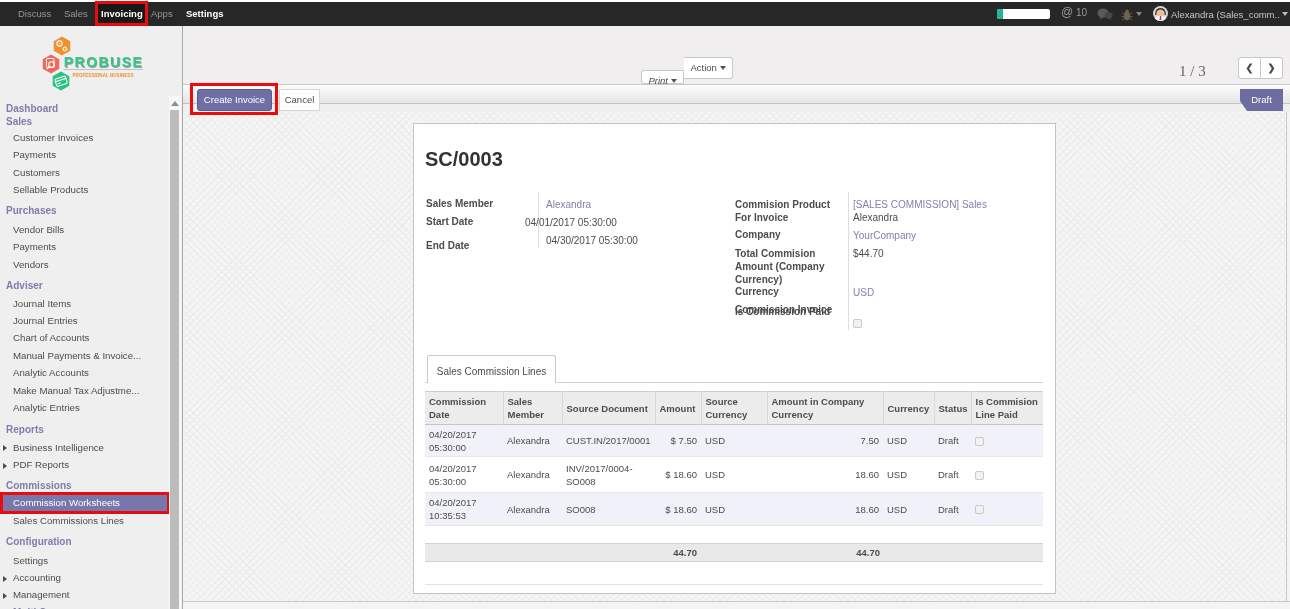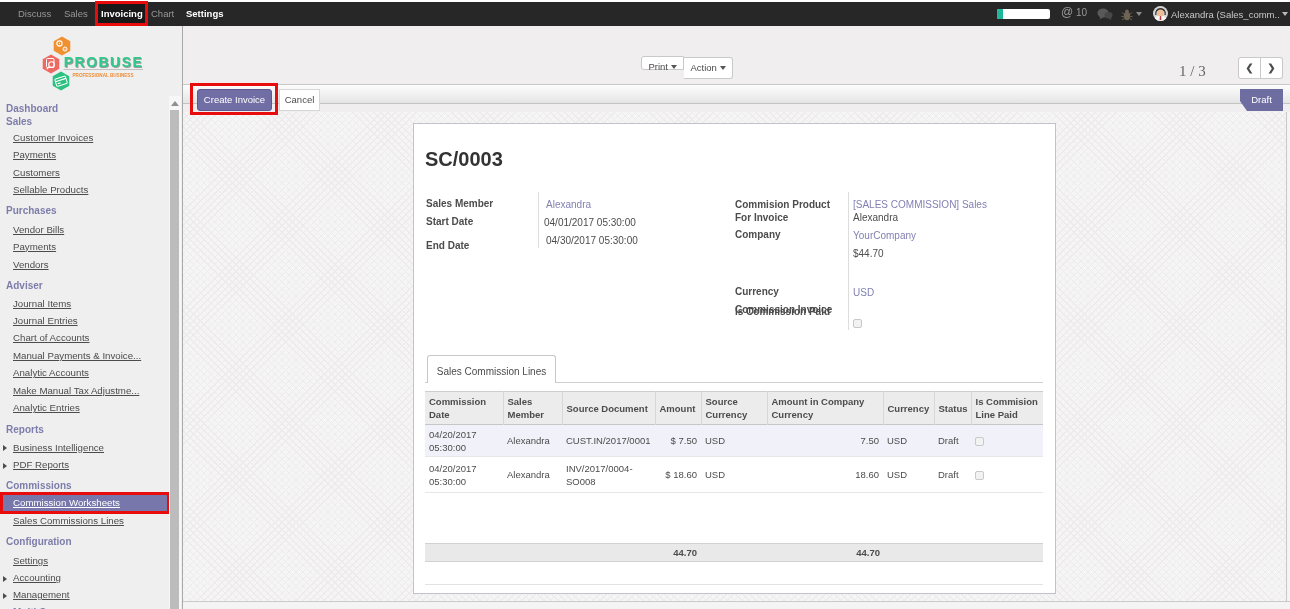--- a/index.html
+++ b/index.html
@@ -11,35 +11,35 @@
 .navitem { position:absolute; top:0; height:24px; line-height:24px; font-size:9.5px; color:#979797; }
 .navitem.on { color:#fff; font-weight:bold; }
 #inv-bg { position:absolute; left:95px; top:-1px; width:53px; height:25px; background:#181818; }
 #inv-red { position:absolute; left:95px; top:-1px; width:53px; height:25px; border:3px solid #e80c0c; z-index:5; }
 .caret { display:inline-block; width:0; height:0; border-left:3px solid transparent; border-right:3px solid transparent; border-top:4px solid #8a8a8a; vertical-align:middle; }
 
 
 #sidebar { position:absolute; left:0; top:26px; width:182px; height:583px; background:#f0efef; }
 #sidebar-line { position:absolute; left:182px; top:26px; width:1px; height:583px; background:#a9a9a9; }
 .sect { position:absolute; left:6px; font-size:10px; font-weight:bold; color:#7d7dab; white-space:nowrap; }
-.mitem { position:absolute; left:13px; font-size:9.7px; color:#4c4c4c; white-space:nowrap;text-decoration:underline; }
+.mitem { position:absolute; left:13px; font-size:9.7px; color:#4c4c4c; white-space:nowrap; }
 .arr { position:absolute; left:3px; width:0; height:0; border-top:3px solid transparent; border-bottom:3px solid transparent; border-left:4px solid #4c4c4c; }
 #active-item { position:absolute; left:3px; top:469px; width:164px; height:16px; background:#7877ac; }
 #active-red { position:absolute; left:0px; top:466px; width:170px; height:22px; border:3px solid #e80c0c; }
 #sb-scroll { position:absolute; left:169px; top:70px; width:12px; height:513px; background:#f7f7f7; }
 #sb-thumb { position:absolute; left:170px; top:84px; width:9px; height:499px; background:#bcbcbc; }
 #sb-up { position:absolute; left:171px; top:75px; width:0; height:0; border-left:4px solid transparent; border-right:4px solid transparent; border-bottom:5px solid #8f8f8f; }
 
 
 #content { position:absolute; left:183px; top:26px; width:1107px; height:583px; background:#f0eeee; }
 #breadcrumb { position:absolute; left:13px; top:11px; font-size:13.5px; color:#7c7bad; }
 #breadcrumb .cur { color:#4c4c4c; }
 #breadcrumb .sep { color:#888; }
 .btn { background:#fff; border:1px solid #c9c9c9; border-radius:3px; font-size:9.5px; color:#4c4c4c; font-family:"Liberation Sans",sans-serif; text-align:center; }
-#btn-print { position:absolute; left:458px; top:30px; width:43px; height:14px; line-height:20px; border-radius:3px 0 0 3px; }
+#btn-print { position:absolute; left:458px; top:44px; width:43px; height:14px; line-height:20px; border-radius:3px 0 0 3px;font-style:italic; }
 #btn-action { position:absolute; left:501px; top:31px; width:49px; height:22px; line-height:20px; border-radius:0 3px 3px 0; border-left:none; }
 #pager-txt { position:absolute; left:996px; top:37px; font-size:15px; color:#666;font-family:Liberation Serif, serif; }
 #pg-prev { position:absolute; left:1055px; top:31px; width:23px; height:22px; line-height:20px; font-weight:bold; border-radius:3px 0 0 3px; }
 #pg-next { position:absolute; left:1078px; top:31px; width:22px; height:22px; line-height:20px; font-weight:bold; border-radius:0 3px 3px 0; border-left:none; }
 
 
 #statusbar { position:absolute; left:0px; top:58px; width:1107px; height:20px; background:linear-gradient(#fdfdfd,#e5e5e5); border-top:1px solid #cacaca; border-bottom:1px solid #c3c3c3; }
 #btn-create { position:absolute; left:14px; top:4px; width:75px; height:22px; background:#706ea5; border:1px solid #5b598e; border-radius:3px; color:#fff; font-size:9.5px; line-height:20px; text-align:center; }
 #red-create { position:absolute; left:7px; top:-2px; width:88px; height:32px; border:3px solid #e80c0c; z-index:5; }
 #btn-cancel { position:absolute; left:96px; top:4px; width:41px; height:22px; line-height:20px; background:#fff; border:1px solid #d6d6d6; font-size:9.5px; color:#4c4c4c; text-align:center; }
@@ -80,21 +80,21 @@
 </style>
 </head>
 <body>
 <div id="root">
 
   <div id="navbar">
     <div id="inv-bg"></div>
     <span class="navitem" style="left:18px;">Discuss</span>
     <span class="navitem" style="left:64px;">Sales</span>
     <span class="navitem on" style="left:101px;">Invoicing</span>
-    <span class="navitem" style="left:151px;">Chart</span>
+    <span class="navitem" style="left:151px;">Apps</span>
     <span class="navitem on" style="left:186px;">Settings</span>
     <div id="inv-red"></div>
 
     <div style="position:absolute; left:997px; top:7px; width:53px; height:10px; background:#fff; border-radius:2px; overflow:hidden;">
       <div style="position:absolute; left:0; top:0; width:6px; height:10px; background:#1fb799;"></div>
     </div>
     <span style="position:absolute; left:1061px; top:3px; font-size:12px; color:#9a9a9a;">@</span>
     <span style="position:absolute; left:1076px; top:5px; font-size:10px; color:#9a9a9a;">10</span>
     <svg style="position:absolute; left:1097px; top:6px;" width="16" height="13" viewBox="0 0 16 13">
       <ellipse cx="6" cy="5" rx="5.6" ry="4.6" fill="#595959"></ellipse>
@@ -216,29 +216,30 @@
   </div>
 
   <div id="sheet"></div>
   <div id="title">SC/0003</div>
 
   <div class="flabel" style="left:426px; top:198px;">Sales Member</div>
   <div class="flabel" style="left:426px; top:216px;">Start Date</div>
   <div class="flabel" style="left:426px; top:240px;">End Date</div>
   <div class="vsep" style="left:538px; top:192px; height:56px;"></div>
   <div class="flink" style="left:546px; top:199px;">Alexandra</div>
-  <div class="fval" style="left:544px; top:217px;">04/01/2017 05:30:00</div>
+  <div class="fval" style="left:525px; top:217px;">04/01/2017 05:30:00</div>
   <div class="fval" style="left:546px; top:235px;">04/30/2017 05:30:00</div>
 
   <div class="flabel" style="left:735px; top:198px; width:110px; line-height:13px;">Commision Product For Invoice</div>
   <div class="vsep" style="left:848px; top:192px; height:138px;"></div>
   <div class="flink" style="left:853px; top:199px;">[SALES COMMISSION] Sales</div>
   <div class="fval" style="left:853px; top:212px;">Alexandra</div>
   <div class="flabel" style="left:735px; top:229px;">Company</div>
   <div class="flink" style="left:853px; top:230px;">YourCompany</div>
+  <div class="flabel" style="left:735px; top:247px; width:110px; line-height:13px;">Total Commision Amount (Company Currency)</div>
   <div class="fval" style="left:853px; top:248px;">$44.70</div>
   <div class="flabel" style="left:735px; top:286px;">Currency</div>
   <div class="flink" style="left:853px; top:287px;">USD</div>
   <div class="flabel" style="left:735px; top:304px;">Commission Invoice</div>
   <div class="flabel" style="left:735px; top:306px;">Is Commission Paid</div>
   <div class="cb" style="left:853px; top:319px;"></div>
 
   <div id="tabline"></div>
   <div id="tab">Sales Commission Lines</div>
 
@@ -283,20 +284,31 @@
         <td>04/20/2017 05:30:00</td>
           <td>Alexandra</td>
           <td>INV/2017/0004-SO008</td>
           <td class="num">$ 18.60</td>
           <td>USD</td>
           <td class="num">18.60</td>
           <td>USD</td>
           <td>Draft</td>
           <td><span class="cbt"></span></td>
       </tr>
+      <tr class="odd" style="height:33px;">
+        <td>04/20/2017 10:35:53</td>
+          <td>Alexandra</td>
+          <td>SO008</td>
+          <td class="num">$ 18.60</td>
+          <td>USD</td>
+          <td class="num">18.60</td>
+          <td>USD</td>
+          <td>Draft</td>
+          <td><span class="cbt"></span></td>
+      </tr>
     </tbody>
   </table>
 
   <div id="tfoot">
     <div class="t1" style="right:346px;">44.70</div>
     <div class="t1" style="right:163px;">44.70</div>
   </div>
   <div id="emptyline"></div>
 
 </div>

